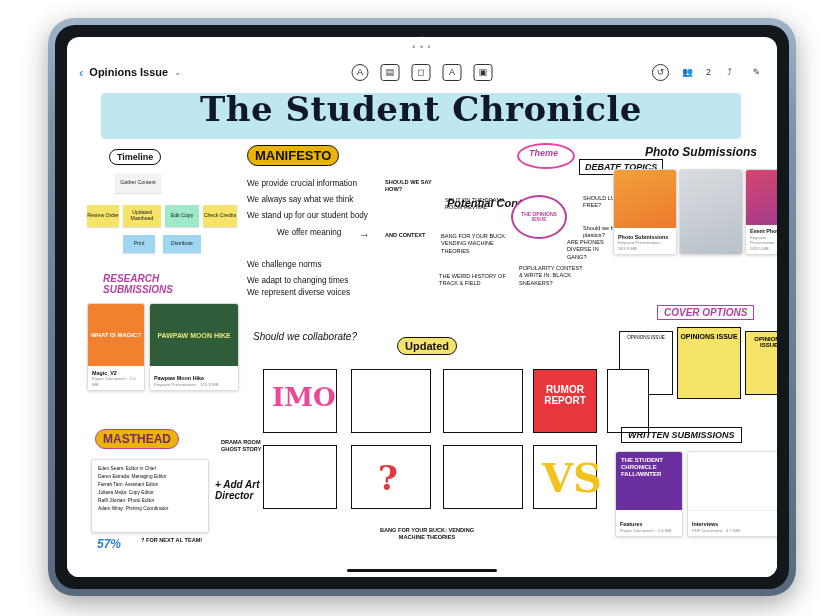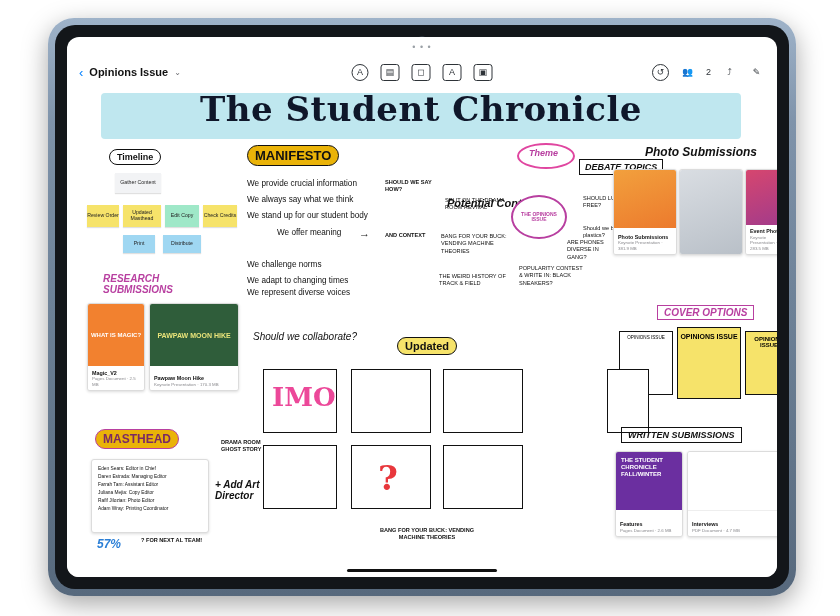--- a/index.html
+++ b/index.html
@@ -209,26 +209,32 @@
           <div class="layout-box" style="left:678px;top:244px;width:46px;height:62px;background:#f6e36a;">
             <div style="font-size:6px;text-align:center;margin-top:4px;font-weight:bold;">OPINIONS ISSUE</div>
           </div>
 
           <div class="label-pill" style="left:330px;top:250px;background:#f6e36a;font-size:11px;">Updated</div>
           <div class="layout-box" style="left:196px;top:282px;width:72px;height:62px;">
             <div class="bigtext" style="left:8px;top:12px;font-size:26px;color:#ec4899;">IMO</div>
           </div>
           <div class="layout-box" style="left:284px;top:282px;width:78px;height:62px;"></div>
           <div class="layout-box" style="left:376px;top:282px;width:78px;height:62px;"></div>
+          <div class="layout-box" style="left:466px;top:282px;width:62px;height:62px;background:#e8373c;">
+            <div style="font-size:10px;font-weight:bold;color:#fff;text-align:center;margin-top:14px;line-height:1.1;">RUMOR REPORT</div>
+          </div>
           <div class="layout-box" style="left:540px;top:282px;width:40px;height:62px;"></div>
           <div class="layout-box" style="left:196px;top:358px;width:72px;height:62px;"></div>
           <div class="layout-box" style="left:284px;top:358px;width:78px;height:62px;">
             <div class="bigtext" style="left:26px;top:12px;font-size:34px;color:#e8373c;">?</div>
           </div>
           <div class="layout-box" style="left:376px;top:358px;width:78px;height:62px;"></div>
+          <div class="layout-box" style="left:466px;top:358px;width:62px;height:62px;">
+            <div class="bigtext" style="left:8px;top:8px;font-size:40px;color:#f2c21e;">VS</div>
+          </div>
           <div class="tiny tiny-b" style="left:154px;top:352px;width:44px;">DRAMA ROOM GHOST STORY</div>
           <div class="label-plain" style="left:148px;top:392px;font-size:10px;font-weight:bold;width:52px;">+ Add Art Director</div>
           <div class="tiny tiny-b" style="left:300px;top:440px;width:120px;text-align:center;">BANG FOR YOUR BUCK: VENDING MACHINE THEORIES</div>
 
           <div class="label-pill" style="left:28px;top:342px;font-size:12px;background:#eab308;border-color:#b83fa0;color:#7a2a63;">MASTHEAD</div>
           <div class="card" style="left:24px;top:372px;width:116px;height:72px;">
             <div style="padding:5px 6px;font-size:4.8px;line-height:1.65;color:#111;">
               <div>Eden Sears: Editor in Chief</div>
               <div>Daren Estrada: Managing Editor</div>
               <div>Farrah Tam: Assistant Editor</div>

